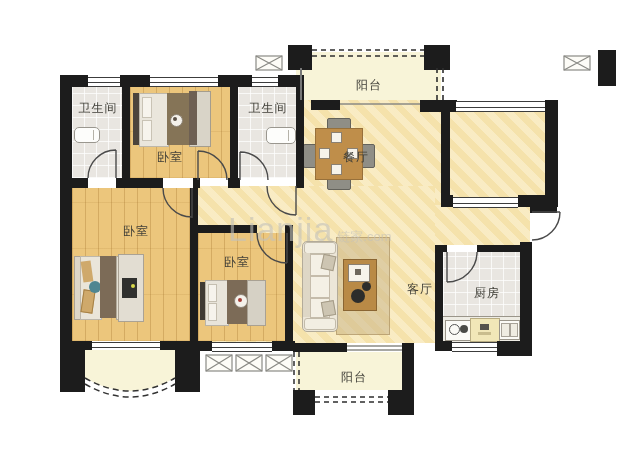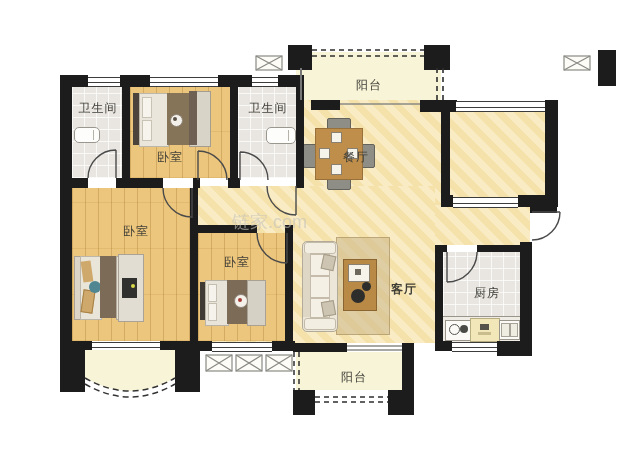--- a/index.html
+++ b/index.html
@@ -19,21 +19,21 @@
   .win{position:absolute;background:#fff;border-top:1.4px solid #3c3c3c;border-bottom:1.4px solid #3c3c3c;z-index:6;}
   .win::after{content:"";position:absolute;left:0;right:0;top:50%;height:1px;background:#3c3c3c;}
   .label{position:absolute;transform:translate(-50%,-50%);font-size:12px;line-height:1;
          color:#3f3e37;letter-spacing:1px;white-space:nowrap;z-index:7;}
   .fur{position:absolute;z-index:2;}
   .fur *{position:absolute;}
   svg.ov{position:absolute;left:0;top:0;z-index:6;pointer-events:none;}
   .wm{position:absolute;left:228px;top:210px;z-index:8;display:flex;align-items:baseline;
       color:rgba(196,194,186,.62);}
   .wm .big{font-size:34px;letter-spacing:1px;}
-  .wm .small{font-size:18px;margin-left:4px;}
+  .wm .small{font-size:13px;margin-left:4px;}
   .toilet{position:absolute;background:#fdfdfb;border:1px solid #9a978f;border-radius:5px;z-index:3;}
   .toilet::after{content:"";position:absolute;right:22%;top:15%;bottom:15%;width:1px;background:#b5b2a8;}
 </style>
 </head>
 <body>
 
 <div class="plan">
 
   <div class="floor tile" style="left:72px;top:87px;width:50px;height:91px;"></div>
   <div class="floor wood" style="left:130px;top:87px;width:100px;height:91px;"></div>
@@ -227,21 +227,22 @@
     </g>
   </svg>
 
   <div class="label" style="left:98px;top:108px;">卫生间</div>
   <div class="label" style="left:170px;top:157px;">卧室</div>
   <div class="label" style="left:268px;top:108px;">卫生间</div>
   <div class="label" style="left:369px;top:85px;">阳台</div>
   <div class="label" style="left:356px;top:157px;">餐厅</div>
   <div class="label" style="left:136px;top:231px;">卧室</div>
   <div class="label" style="left:237px;top:262px;">卧室</div>
-  <div class="label" style="left:404px;top:289px;font-weight:bold;">客厅</div>
+  <div class="label" style="left:420px;top:289px;">客厅</div>
   <div class="label" style="left:487px;top:293px;">厨房</div>
   <div class="label" style="left:354px;top:377px;">阳台</div>
 
   <div class="wm">
+    <span class="big">Lianjia</span>
     <span class="small">链家.com</span>
   </div>
 
 </div>
 
 </body></html>

